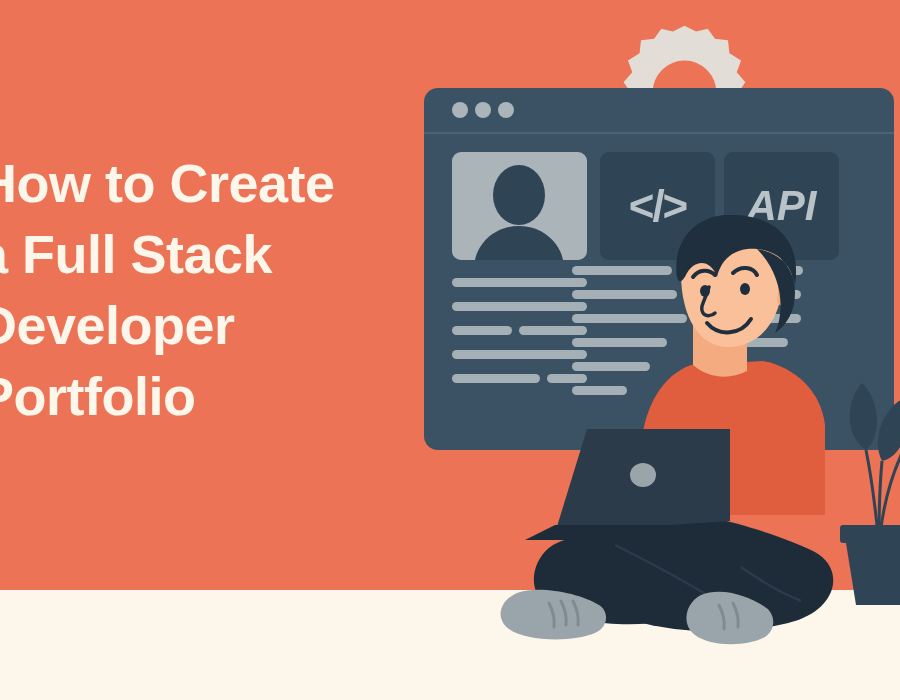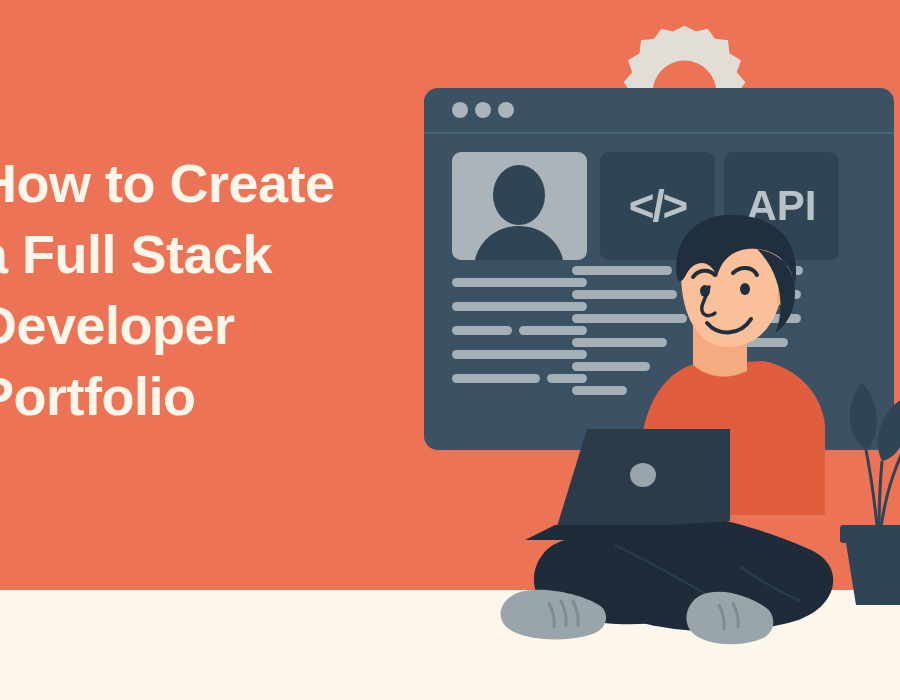--- a/index.html
+++ b/index.html
@@ -39,21 +39,21 @@
     position:absolute;left:0;top:0;width:135px;height:108px;
     background:#aab4b9;border-radius:9px;overflow:hidden;
   }
   .card-tile{
     position:absolute;top:0;width:115px;height:108px;
     background:#2f4454;border-radius:9px;
     display:flex;align-items:center;justify-content:center;
     color:#b9c2c7;font-weight:bold;
   }
   .card-code{left:148px;font-size:44px;letter-spacing:-2px;}
-  .card-api{left:272px;font-size:42px;letter-spacing:0px;}
+  .card-api{left:272px;font-size:42px;letter-spacing:0px;font-style:italic;}
 
   
   .col{position:absolute;}
   .col-left{left:28px;top:190px;width:135px;}
   .col-mid{left:148px;top:178px;width:115px;}
   .col-right{left:272px;top:178px;width:115px;}
   .bar-row{display:flex;gap:7px;margin-bottom:15px;}
   .bar{height:9px;border-radius:5px;background:#a5b0b6;}
 
   

